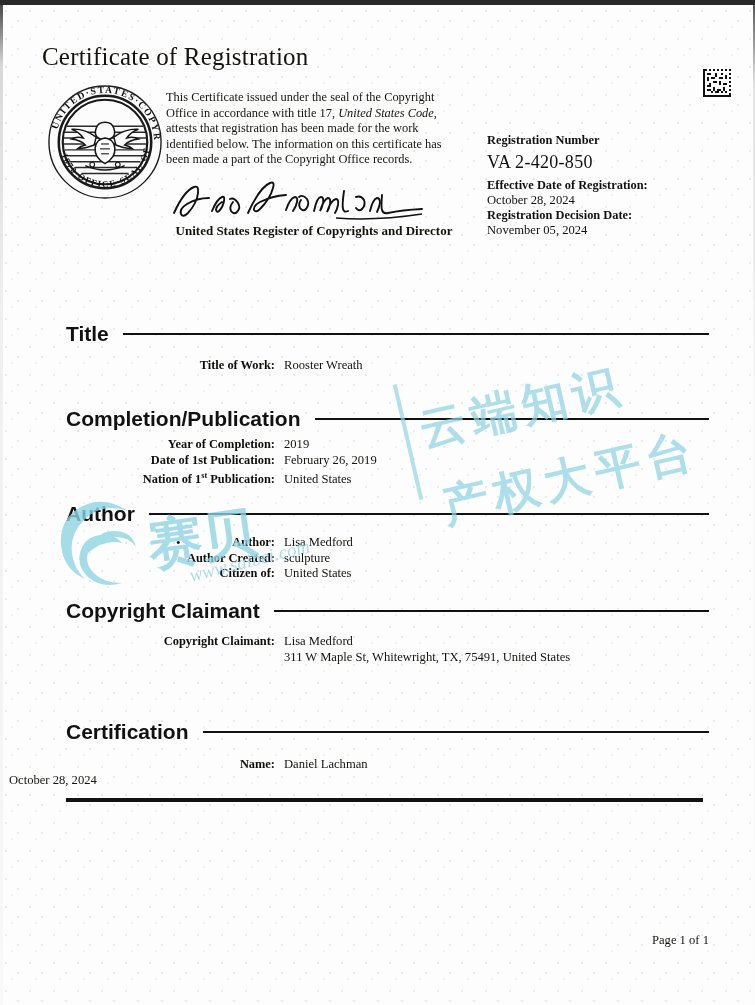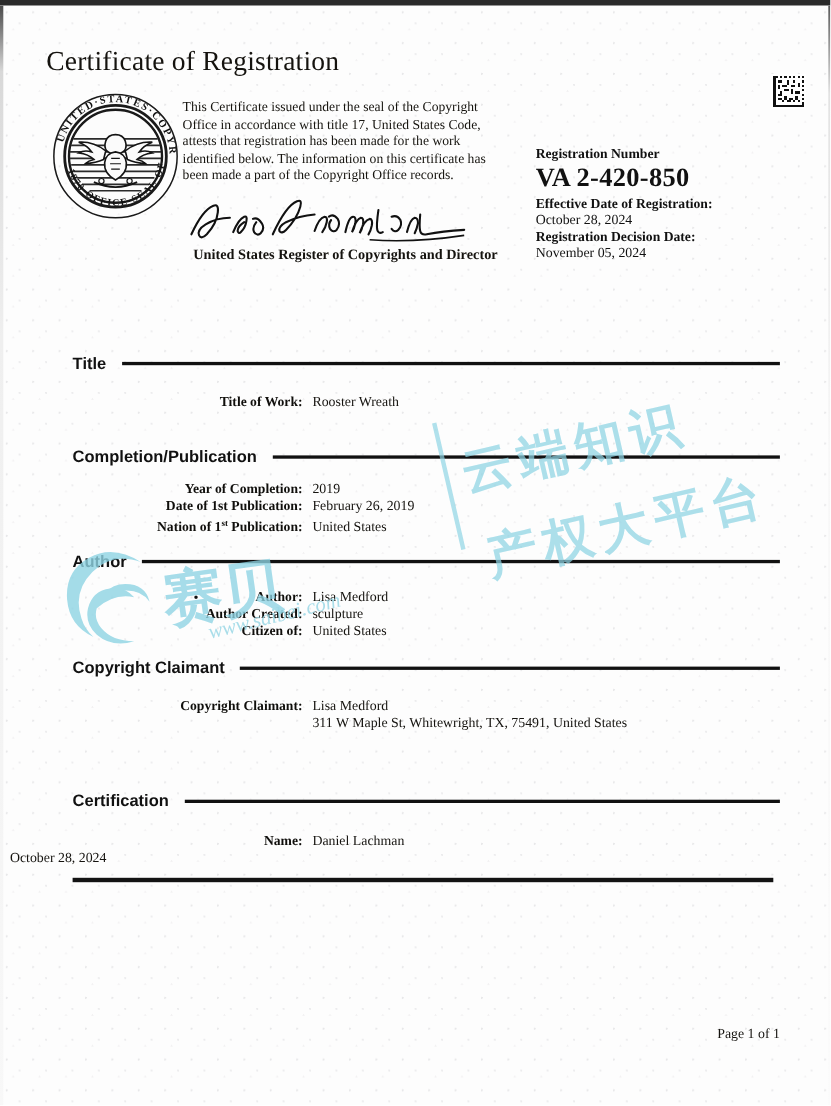--- a/index.html
+++ b/index.html
@@ -120,21 +120,21 @@
     width: 118px; height: 118px;
   }
   .blurb {
     position: absolute;
     left: 166px; top: 85px;
     width: 290px;
     font-size: 12.4px;
     line-height: 15.6px;
     color: #16140f;
   }
-  .blurb .code { }
+  .blurb .code { font-style: italic; }
   .signature {
     position: absolute;
     left: 168px; top: 172px;
     width: 260px; height: 44px;
   }
   .sig-caption {
     position: absolute;
     left: 166px; top: 218px;
     width: 296px;
     text-align: center;
@@ -147,22 +147,22 @@
     position: absolute;
     left: 487px; top: 128px;
     color: #111;
   }
   .reg-label {
     font-size: 12.4px;
     font-weight: bold;
     line-height: 15px;
   }
   .reg-number {
-    font-size: 24px;
-    font-weight: bold;
+    font-size: 18px;
+    font-weight: normal;
     letter-spacing: 0.3px;
     line-height: 27px;
     margin: 1px 0 2px 0;
   }
   .reg-value {
     font-size: 12.6px;
     line-height: 15px;
   }
 
   .barcode {
@@ -174,21 +174,21 @@
   
   .section {
     position: absolute;
     left: 0; right: 0;
     display: flex;
     align-items: center;
   }
   .sec-head {
     font-family: "Liberation Sans", sans-serif;
     font-weight: bold;
-    font-size: 15px;
+    font-size: 21px;
     color: #111;
     margin-left: 66px;
     white-space: nowrap;
   }
   .sec-rule {
     flex: 1;
     height: 2.5px;
     background: #111;
     margin-left: 14px;
     margin-right: 46px;

